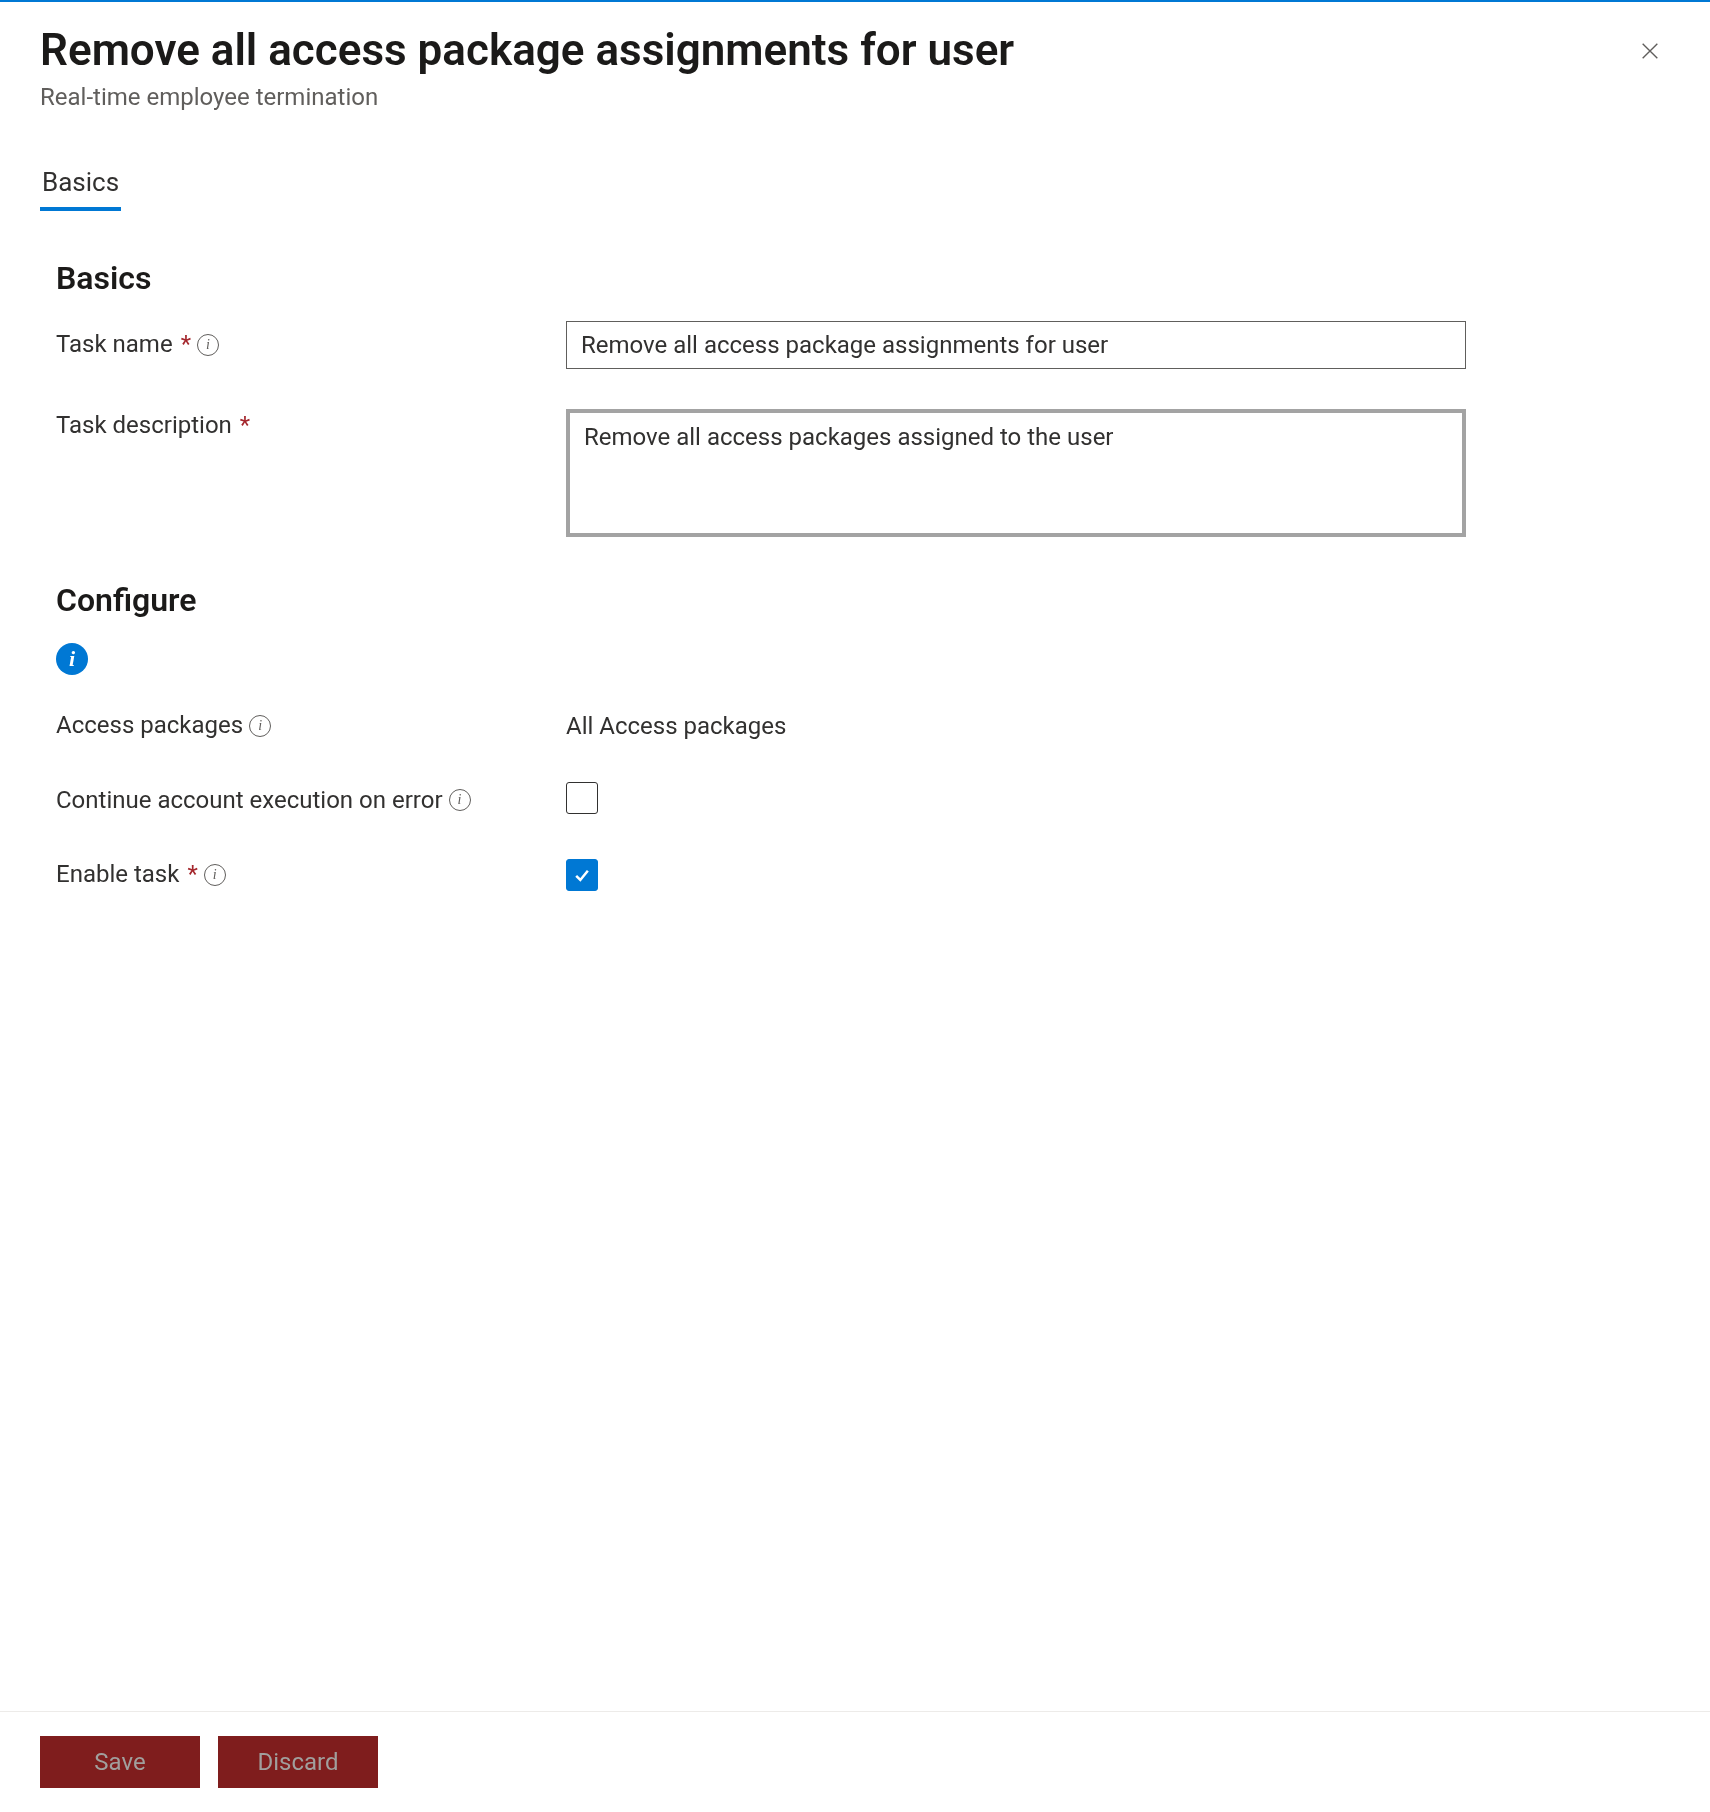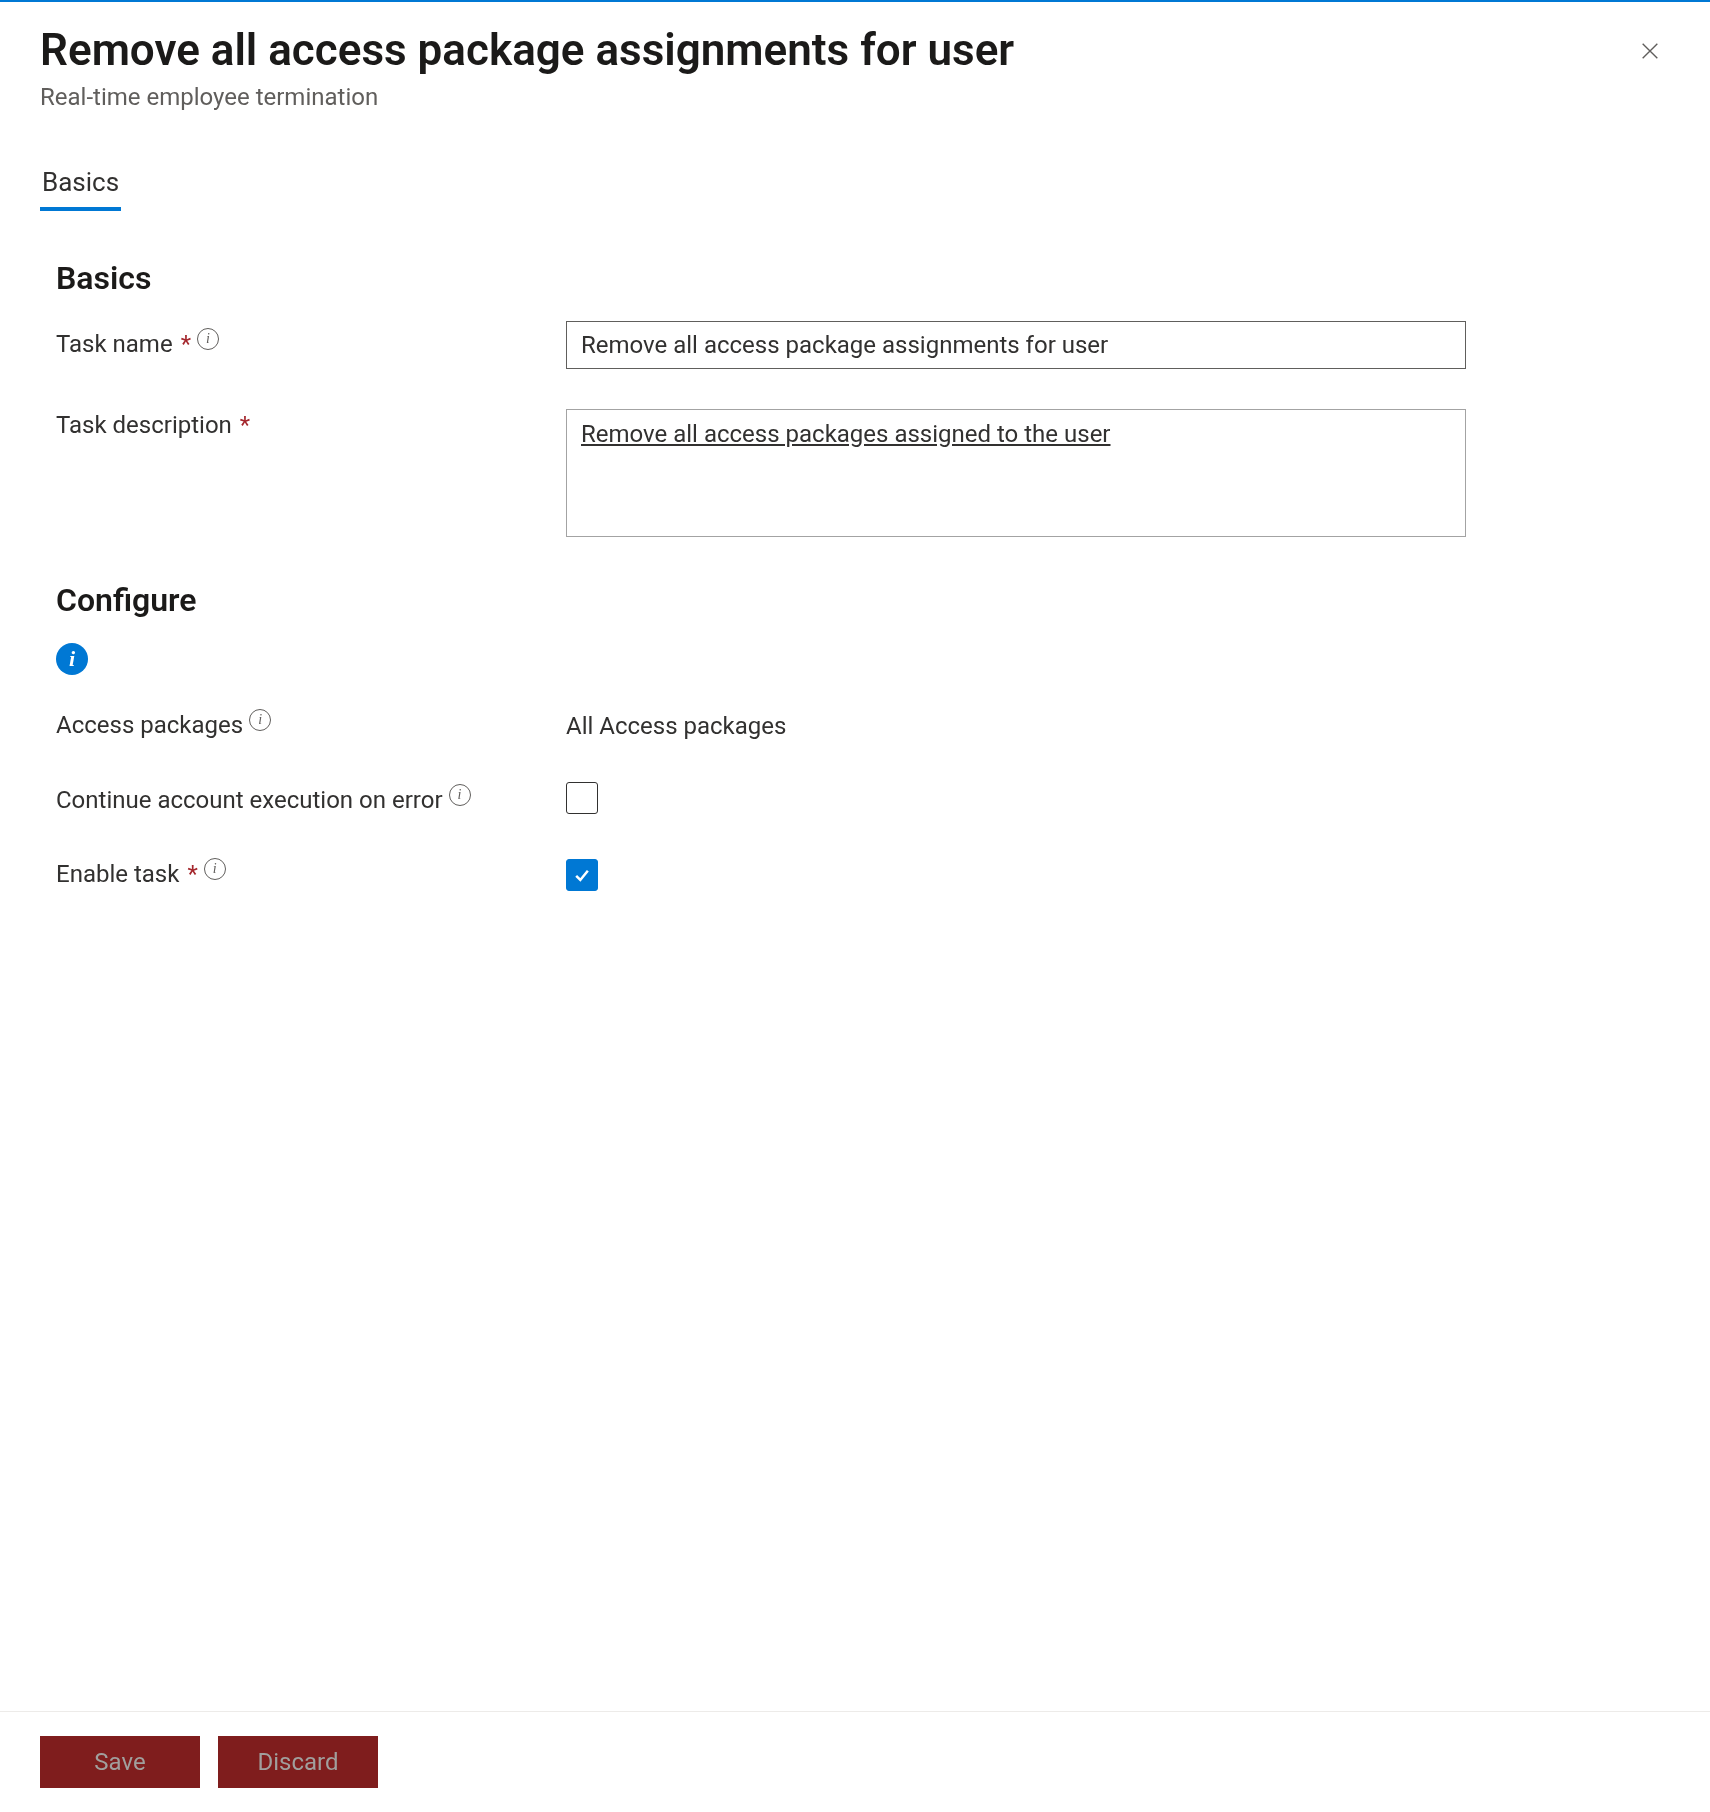--- a/index.html
+++ b/index.html
@@ -78,20 +78,21 @@
     align-items: flex-start;
     margin-bottom: 40px;
   }
   .form-row.align-center { align-items: center; }
   .label-col {
     width: 510px;
     flex-shrink: 0;
     font-size: 24px;
     color: #323130;
     display: flex;
+    align-items: center;
     gap: 6px;
     line-height: 1.4;
   }
   .req { color: #a4262c; margin-left: 2px; }
   .info-icon {
     width: 22px; height: 22px;
     border: 1.5px solid #605e5c;
     border-radius: 50%;
     display: inline-flex; align-items: center; justify-content: center;
     font-size: 14px; line-height: 1;
@@ -109,28 +110,27 @@
     border: 1px solid #605e5c;
     padding: 0 14px;
     font-size: 24px;
     font-family: inherit;
     color: #323130;
     outline: none;
   }
   textarea.textarea {
     width: 900px;
     height: 128px;
-    border: 1px solid #a3a3a3;
+    border: 4px solid #a3a3a3;
     padding: 10px 14px;
     font-size: 24px;
     font-family: inherit;
     color: #323130;
     resize: none;
     outline: none;
-    text-decoration: underline;
   }
 
   .info-banner {
     display: flex;
     align-items: center;
     gap: 14px;
     font-size: 24px;
     color: #323130;
     margin: 20px 0 34px 0;
   }

